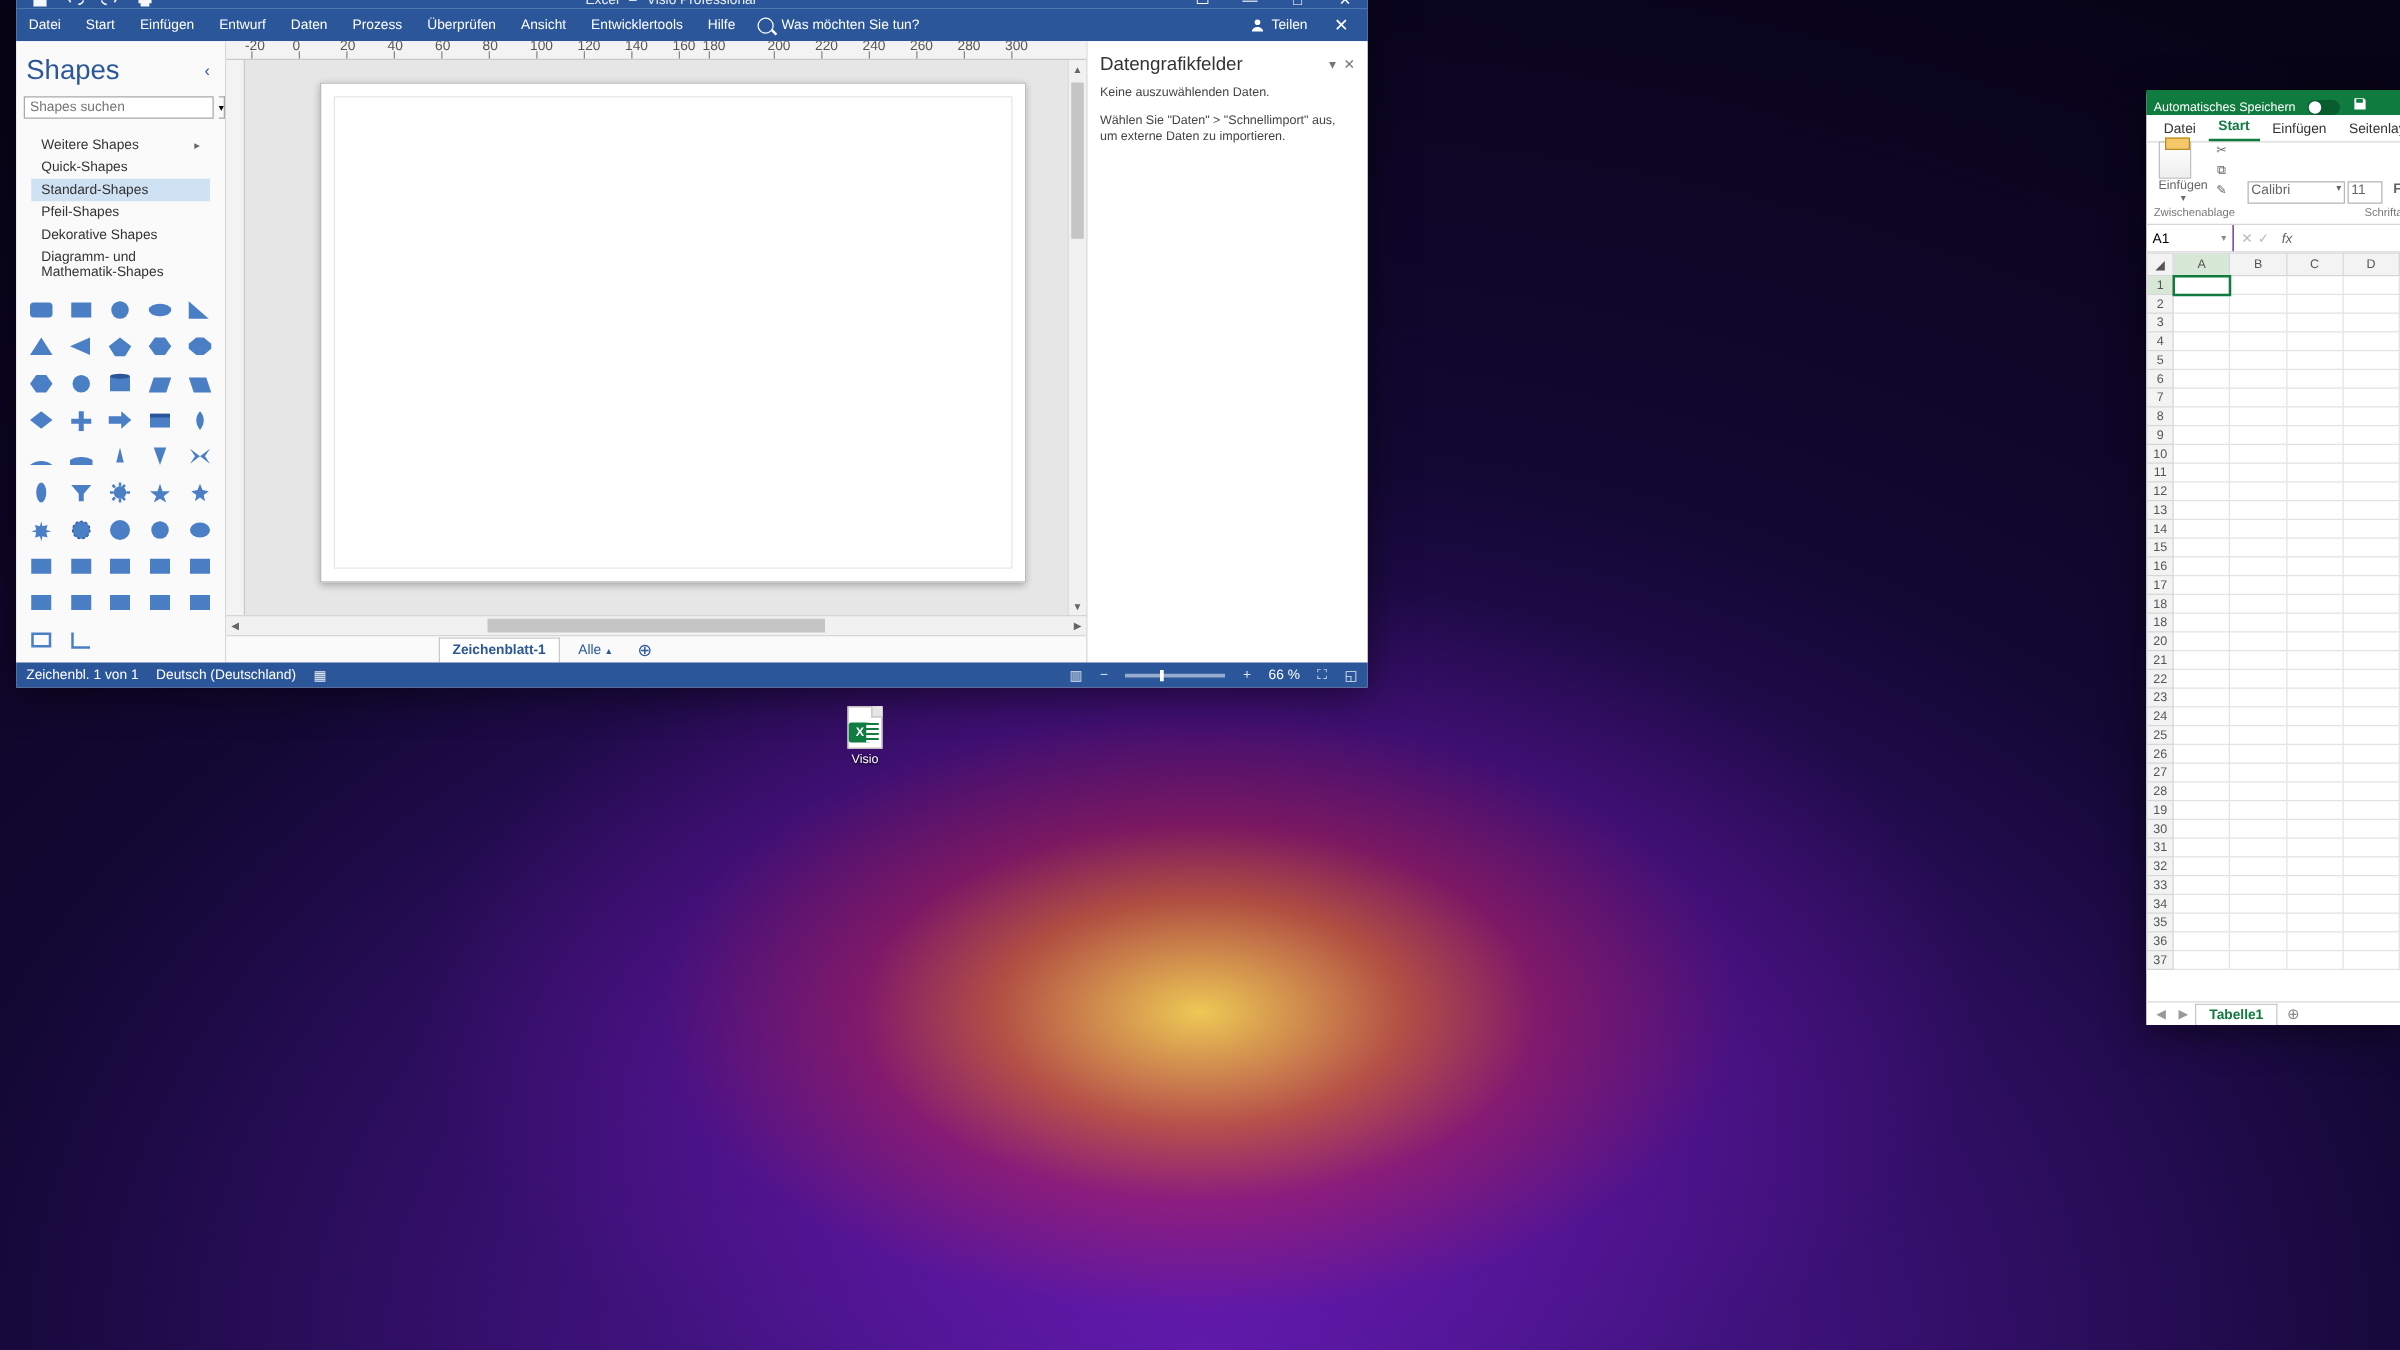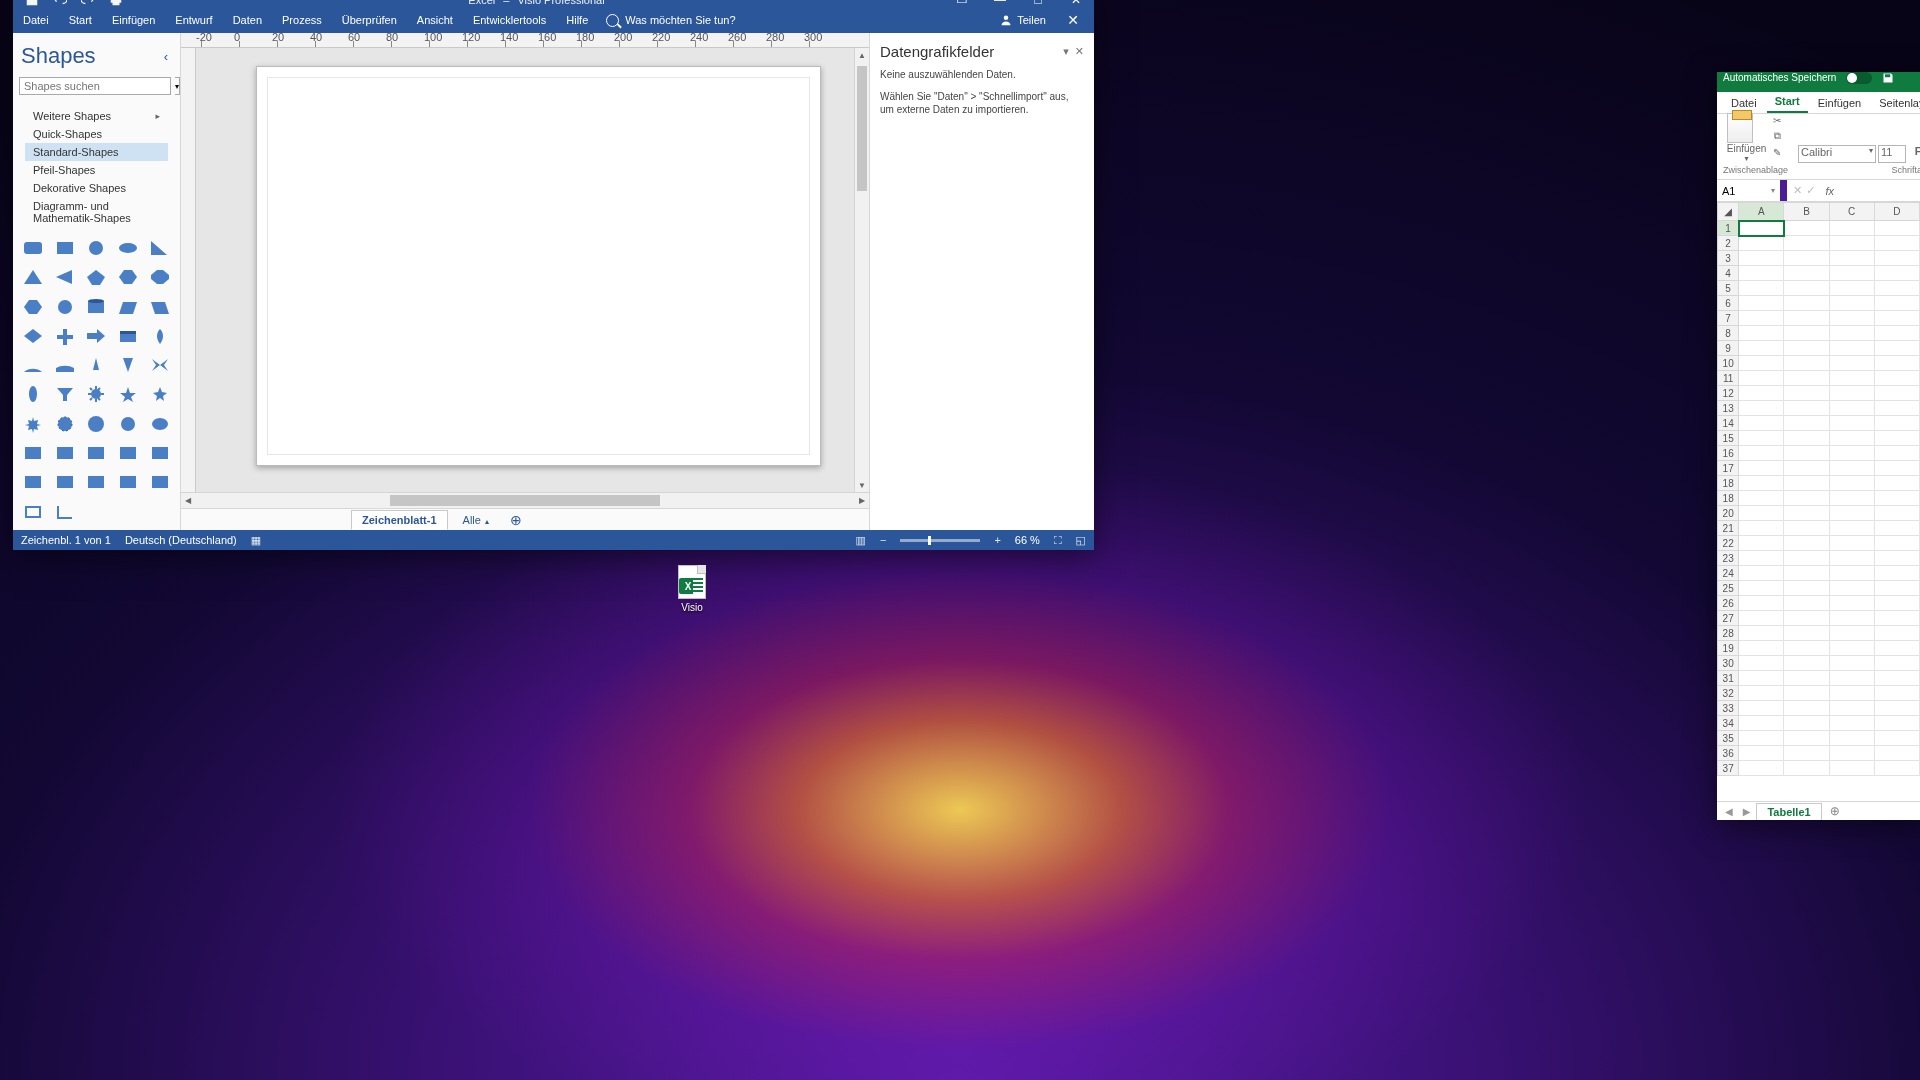--- a/index.html
+++ b/index.html
@@ -100,42 +100,42 @@
 .statusbar .zoom-slider { width:80px; height:3px; background:rgba(255,255,255,.5); position:relative;}
 .statusbar .zoom-slider::after{content:"";position:absolute;left:28px;top:-3px;width:3px;height:9px;background:#fff;}
 .statusbar .ic { opacity:.85; }
 
 
 .excel {
   position:absolute; right:0; top:72px; width:203px; height:748px;
   background:#fff; box-shadow:0 6px 30px rgba(0,0,0,.5);
   display:flex; flex-direction:column; border-top-left-radius:4px;
 }
-.excel-top { height:20px; background:#0f7b3f; display:flex; align-items:flex-start; padding:0 6px; gap:10px; color:#fff;}
+.excel-top { height:20px; background:#0f7b3f; display:flex; align-items:flex-end; padding:0 6px; gap:10px; color:#fff;}
 .excel-top .autos { font-size:10px; }
 .excel-top .toggle { width:26px; height:12px; border-radius:6px; background:#085c2d; position:relative;}
 .excel-top .toggle::after{content:"";position:absolute;left:1px;top:1px;width:10px;height:10px;border-radius:50%;background:#fff;}
 .excel-tabs { height:22px; display:flex; align-items:flex-end; padding-left:6px; gap:2px; border-bottom:1px solid #d7d7d7;}
 .excel-tabs .t { padding:4px 8px; font-size:11px; color:#333; }
 .excel-tabs .t.active { color:#0f7b3f; border-bottom:2px solid #0f7b3f; font-weight:600;}
 .excel-ribbon { height:66px; border-bottom:1px solid #d7d7d7; display:flex; padding:4px 6px; gap:10px;}
 .excel-ribbon .grp { display:flex; flex-direction:column; align-items:center; justify-content:flex-end; font-size:9px; color:#666;}
 .excel-ribbon .paste-ic { width:26px; height:30px; border:1px solid #c0c0c0; background:linear-gradient(#fff,#eee); position:relative;}
 .excel-ribbon .paste-ic::before{content:"";position:absolute;left:4px;top:-4px;width:18px;height:8px;background:#f4c869;border:1px solid #b78b1f;}
 .excel-ribbon .mini { display:flex; flex-direction:column; gap:2px; }
 .excel-ribbon .mini span { font-size:10px; width:14px; height:14px; display:flex; align-items:center; justify-content:center; border:1px solid transparent;}
 .excel-ribbon .fontbox { display:flex; flex-direction:row; gap:4px;}
 .excel-ribbon select,.excel-ribbon .sel { border:1px solid #b5b5b5; height:18px; font-size:10px; padding:0 2px; background:#fff;}
 .excel-ribbon .fsize { width:28px; }
 .excel-ribbon .fbtns { display:flex; gap:3px; }
 .excel-ribbon .fbtns span { width:16px; text-align:center; font-size:11px;}
 .excel-ribbon .lbl { font-size:9px; text-align:center; color:#777; margin-top:2px;}
 
 .excel-fx { height:22px; border-bottom:1px solid #d7d7d7; display:flex; align-items:center; }
-.excel-fx .namebox { width:70px; height:100%; border-right:7px solid #4c1d95; display:flex; align-items:center; padding:0 5px; font-size:11px;}
+.excel-fx .namebox { width:70px; height:100%; border-right:1px solid #4c1d95; display:flex; align-items:center; padding:0 5px; font-size:11px;}
 .excel-fx .namebox .dd{ margin-left:auto; font-size:8px; color:#888;}
 .excel-fx .fxbtns { display:flex; gap:4px; padding:0 6px; color:#bbb;}
 .excel-fx .fxlabel { font-style:italic; color:#666; padding:0 4px;}
 
 .excel-grid { flex:1; overflow:hidden; position:relative; }
 .excel-grid table { border-collapse:collapse; width:100%; }
 .excel-grid th { background:#f3f3f3; border:1px solid #d7d7d7; height:18px; font-weight:normal; font-size:10px; color:#555;}
 .excel-grid td { border:1px solid #e3e3e3; height:15px; }
 .excel-grid .rowhdr { background:#f3f3f3; border:1px solid #d7d7d7; text-align:center; width:22px; font-size:10px; color:#555;}
 .excel-grid .col { width:48px; }
@@ -519,21 +519,21 @@
           </span>
           <span style="left: 286px;">
             <b>120</b>
           </span>
           <span style="left: 324px;">
             <b>140</b>
           </span>
           <span style="left: 362px;">
             <b>160</b>
           </span>
-          <span style="left: 400px;">
+          <span style="left: 386px;">
             <b>180</b>
           </span>
           <span style="left: 438px;">
             <b>200</b>
           </span>
           <span style="left: 476px;">
             <b>220</b>
           </span>
           <span style="left: 514px;">
             <b>240</b>

